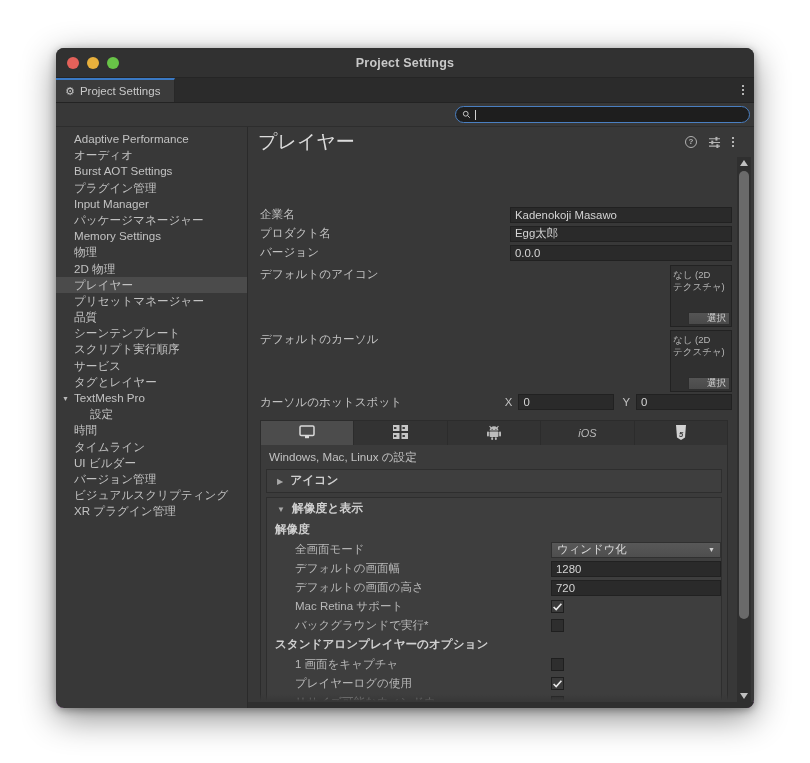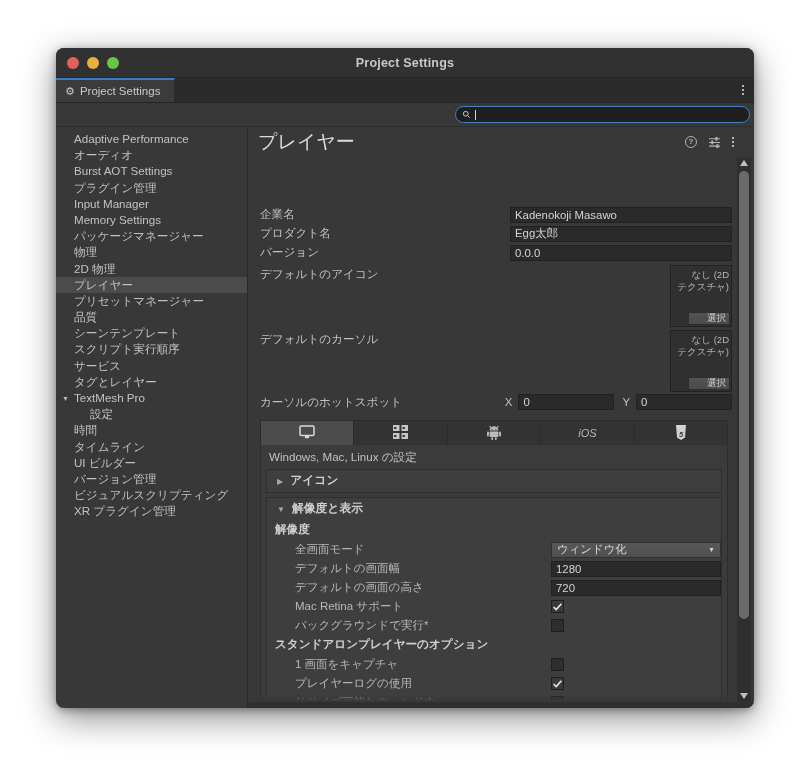--- a/index.html
+++ b/index.html
@@ -169,21 +169,21 @@
   .objrow { display: flex; padding-left: 4px; margin-top: 3px; }
   .objrow .lab { font-size: 11.6px; color: #c2c2c2; flex: 1; padding-top: 2px; }
   .objbox {
     width: 62px; height: 62px;
     background: #303030; border: 1px solid #222;
     position: relative;
     display: flex; align-items: flex-start; justify-content: center;
     padding-top: 3px;
   }
   .objbox .none {
-    font-size: 9.5px; color: #b6b6b6; text-align: right;
+    font-size: 9.5px; color: #b6b6b6; text-align: left;
     line-height: 12px; width: 56px;
   }
   .objbox .selbtn {
     position: absolute; right: 1px; bottom: 1px;
     height: 13px; min-width: 42px;
     background: linear-gradient(#545454,#4a4a4a);
     border: 1px solid #2e2e2e;
     font-size: 9.5px; color: #d0d0d0;
     display: flex; align-items: center; justify-content: flex-end;
     padding-right: 3px;
@@ -335,24 +335,24 @@
             <div class="side-item">
               <span class="lbl">Burst AOT Settings</span>
             </div>
             <div class="side-item">
               <span class="lbl">プラグイン管理</span>
             </div>
             <div class="side-item">
               <span class="lbl">Input Manager</span>
             </div>
             <div class="side-item">
+              <span class="lbl">パッケージマネージャー</span>
+            </div>
+            <div class="side-item">
               <span class="lbl">Memory Settings</span>
-            </div>
-            <div class="side-item">
-              <span class="lbl">パッケージマネージャー</span>
             </div>
             <div class="side-item">
               <span class="lbl">物理</span>
             </div>
             <div class="side-item">
               <span class="lbl">2D 物理</span>
             </div>
             <div class="side-item selected">
               <span class="lbl">プレイヤー</span>
             </div>

